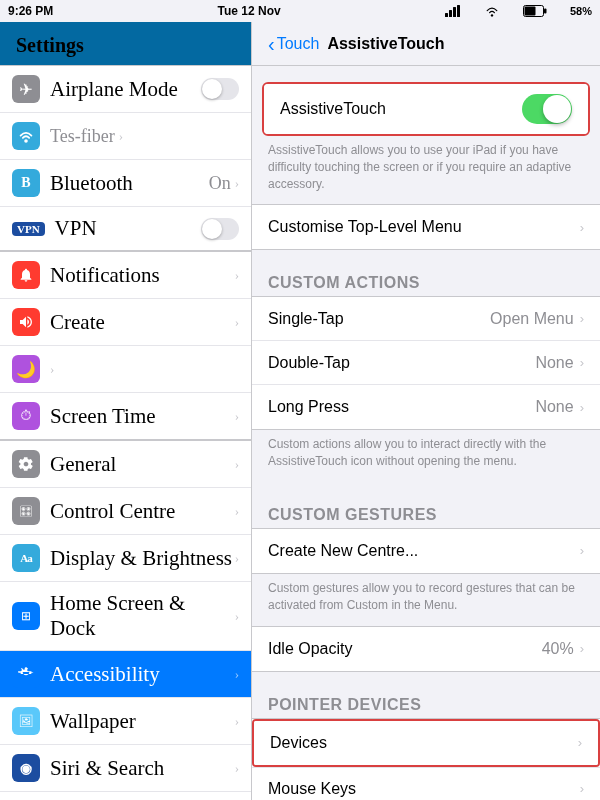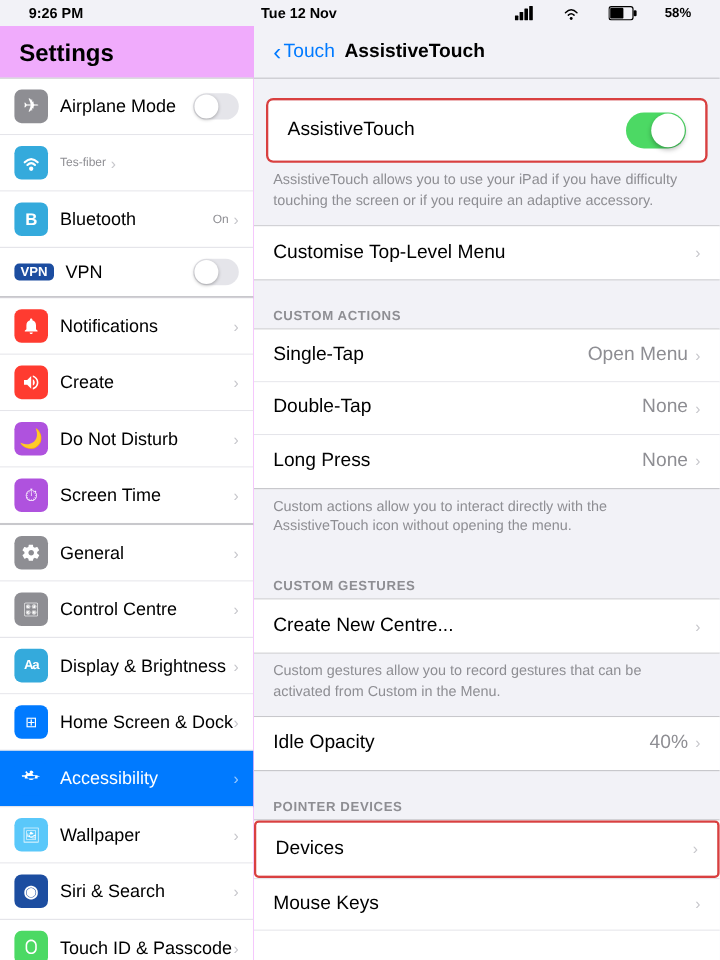--- a/index.html
+++ b/index.html
@@ -12,42 +12,43 @@
       display: flex;
       flex-direction: column;
     }
 
     
     .status-bar {
       background: #f2f2f7;
       display: flex;
       justify-content: space-between;
       align-items: center;
-      padding: 4px 24px;
+      padding: 4px 8px;
       font-size: 12px;
       font-weight: 600;
       height: 22px;
     }
     .status-left { font-size: 12px; font-weight: 600; }
     .status-right { display: flex; align-items: center; gap: 23px; font-size: 11px; }
 
     
     .main-layout {
       display: flex;
       flex: 1;
       overflow: hidden;
     }
 
     
     .sidebar {
-      width: 212px;
-      background: #f0abfc;
+      width: 252px;
+      background: #0369a1;
       border-right: 1px solid #c8c8cc;
       overflow-y: auto;
       flex-shrink: 0;
+      font-family: Liberation Serif, serif;
     }
     .sidebar-title {
       font-size: 20px;
       font-weight: 700;
       padding: 12px 16px 8px;
       color: #000;
     }
     .sidebar-item {
       display: flex;
       align-items: center;
@@ -68,26 +69,26 @@
       border-radius: 6px;
       margin-right: 10px;
       display: flex;
       align-items: center;
       justify-content: center;
       flex-shrink: 0;
       font-size: 16px;
       color: #fff;
     }
     .sidebar-item .item-label {
-      font-size: 15px;
+      font-size: 21px;
       color: #000;
       flex: 1;
     }
     .sidebar-item .item-value {
-      font-size: 10px;
+      font-size: 18px;
       color: #8e8e93;
       margin-right: 4px;
     }
     .sidebar-item .chevron {
       color: #c7c7cc;
       font-size: 13px;
     }
     .sidebar-item.active .chevron { color: rgba(255,255,255,0.6); }
 
     
@@ -180,21 +181,21 @@
       margin-right: 6px;
     }
     .row-chevron {
       color: #c7c7cc;
       font-size: 13px;
     }
 
     
     .section-header {
       padding: 6px 16px 4px;
-      font-size: 11px;
+      font-size: 16px;
       font-weight: 600;
       color: #8e8e93;
       text-transform: uppercase;
       letter-spacing: 0.5px;
       margin-top: 18px;
     }
     .section-footer {
       padding: 6px 16px 12px;
       font-size: 12px;
       color: #8e8e93;
@@ -330,21 +331,20 @@
         <div class="item-icon ic-red">
           <svg width="16" height="16" viewBox="0 0 24 24" fill="white">
               <path d="M3 9v6h4l5 5V4L7 9H3zm13.5 3c0-1.77-1.02-3.29-2.5-4.03v8.05c1.48-.73 2.5-2.25 2.5-4.02zM14 3.23v2.06c2.89.86 5 3.54 5 6.71s-2.11 5.85-5 6.71v2.06c4.01-.91 7-4.49 7-8.77s-2.99-7.86-7-8.77z"></path>
             </svg>
         </div>
         <span class="item-label">Create</span>
         <span class="chevron">›</span>
       </div>
       <div class="sidebar-item">
         <div class="item-icon ic-purple">🌙</div>
-        <span class="item-label">Do Not Disturb</span>
         <span class="chevron">›</span>
       </div>
       <div class="sidebar-item">
         <div class="item-icon ic-purple" style="font-size:14px;">⏱</div>
         <span class="item-label">Screen Time</span>
         <span class="chevron">›</span>
       </div>
     </div>
 
     <div class="settings-group">

